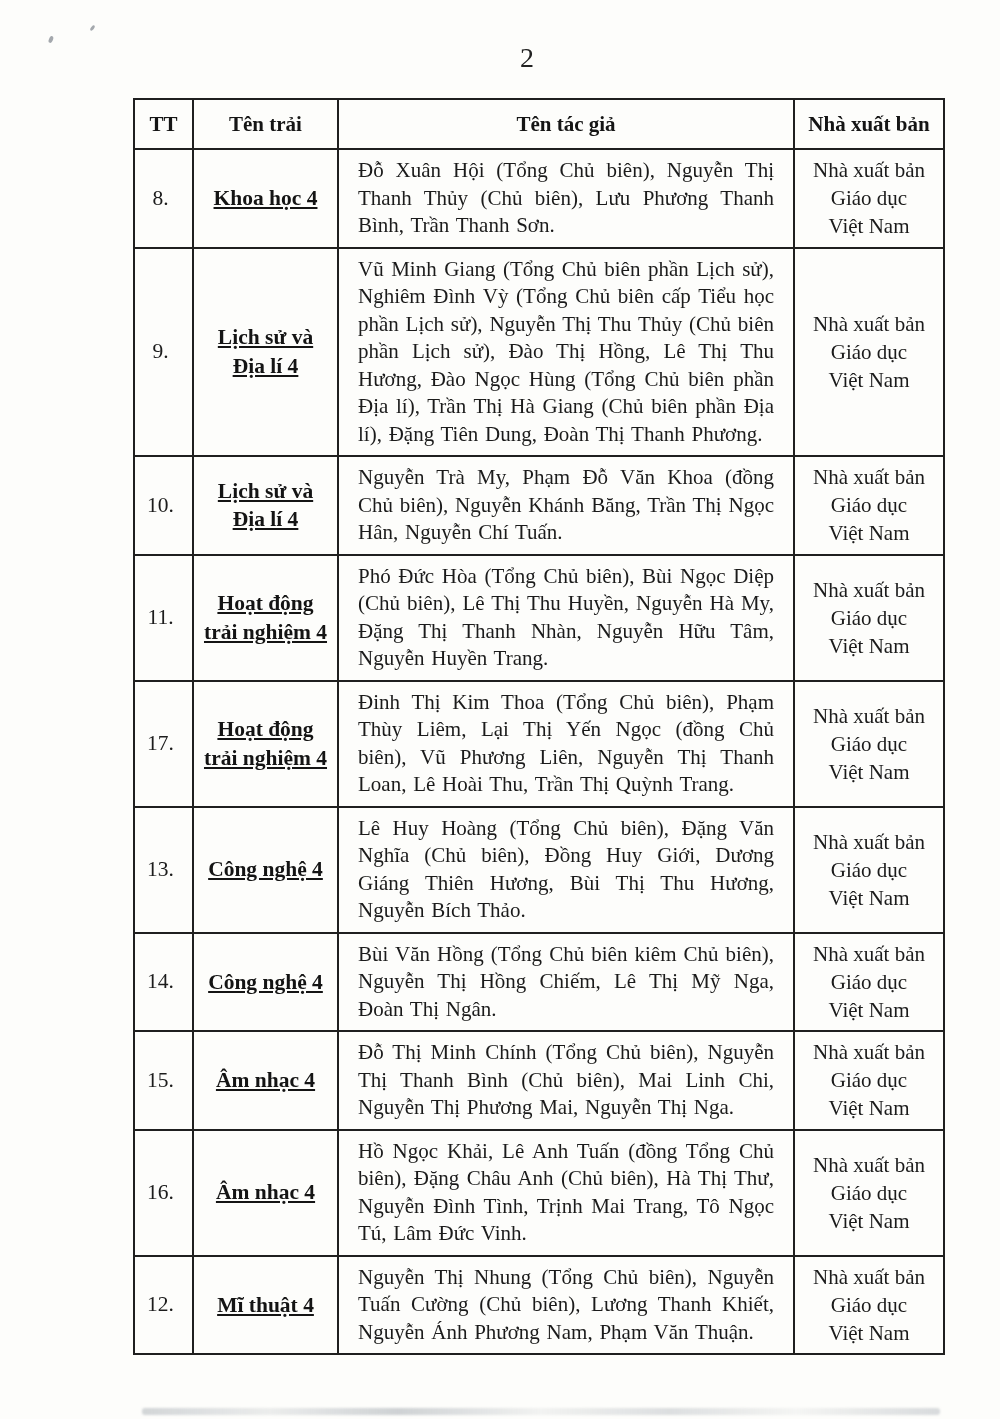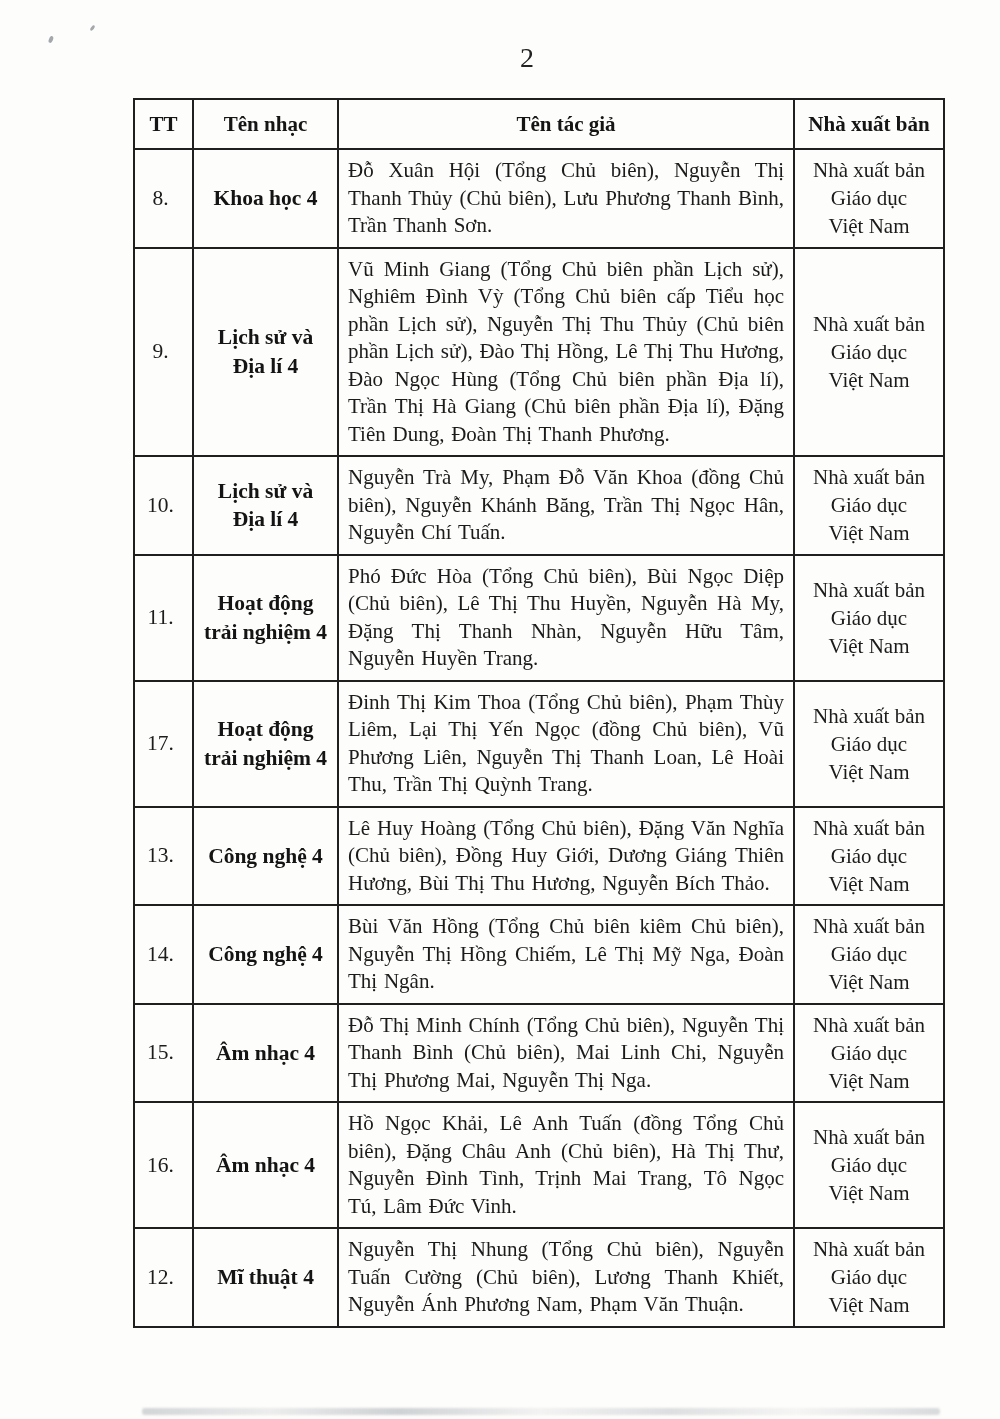--- a/index.html
+++ b/index.html
@@ -27,25 +27,25 @@
   }
   .book-table th{
     font-size:21px;font-weight:bold;height:44px;text-align:center;
     padding:2px 4px;color:#151515;
   }
   td.td-tt{
     text-align:center;font-size:21.5px;padding:4px 12px 4px 6px;color:#1c1c1c;
   }
   td.td-book{
     text-align:center;font-weight:bold;font-size:21.5px;line-height:1.32;
-    padding:4px 8px;color:#141414;
+    padding:4px 8px;color:#141414;text-decoration:underline;
   }
   td.td-authors{
     text-align:justify;font-size:21px;line-height:27.5px;
-    padding:7px 9px;word-spacing:1.5px;color:#1b1b1b;
+    padding:7px 19px;word-spacing:1.5px;color:#1b1b1b;
   }
   td.td-publisher{
     text-align:center;font-size:21px;line-height:28px;
     padding:4px 2px;color:#1b1b1b;
   }
   .pen-mark{
     position:absolute;background:#8d929a;border-radius:40% 60% 50% 50%;
     opacity:.8;
   }
   .pen-mark.m1{left:49px;top:36px;width:4px;height:7px;transform:rotate(24deg);}
@@ -75,21 +75,21 @@
 <table class="book-table">
   <colgroup>
     <col style="width:59px">
     <col style="width:145px">
     <col style="width:456px">
     <col style="width:150px">
   </colgroup>
   <thead>
     <tr>
       <th>TT</th>
-      <th>Tên nhạc</th>
+      <th>Tên trải</th>
       <th>Tên tác giả</th>
       <th>Nhà xuất bản</th>
     </tr>
   </thead>
   <tbody>
       <tr>
         <td class="td-tt">8.</td>
         <td class="td-book">Khoa học 4</td>
         <td class="td-authors">Đỗ Xuân Hội (Tổng Chủ biên), Nguyễn Thị Thanh Thủy (Chủ biên), Lưu Phương Thanh Bình, Trần Thanh Sơn.</td>
         <td class="td-publisher">Nhà xuất bản<br>Giáo dục<br>Việt Nam</td>

